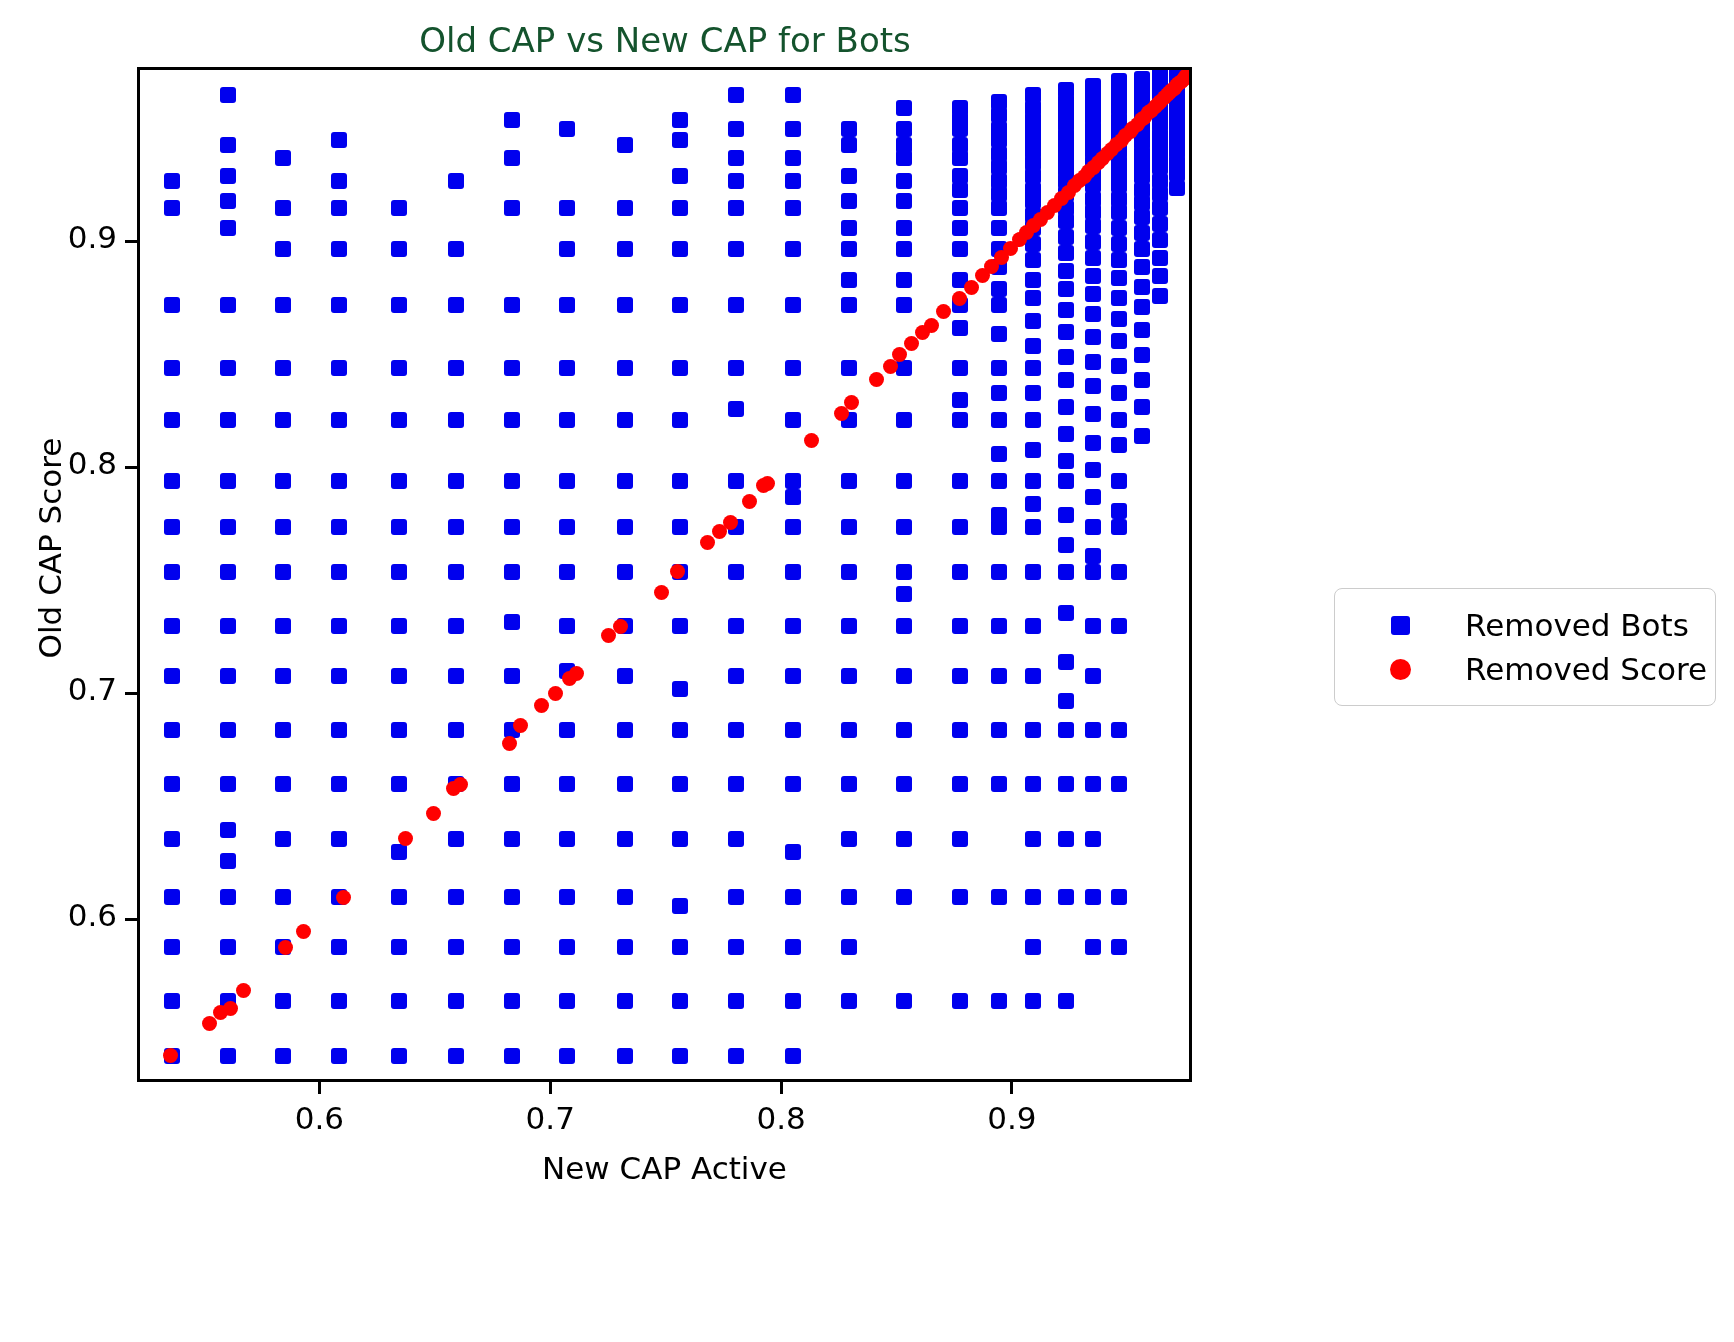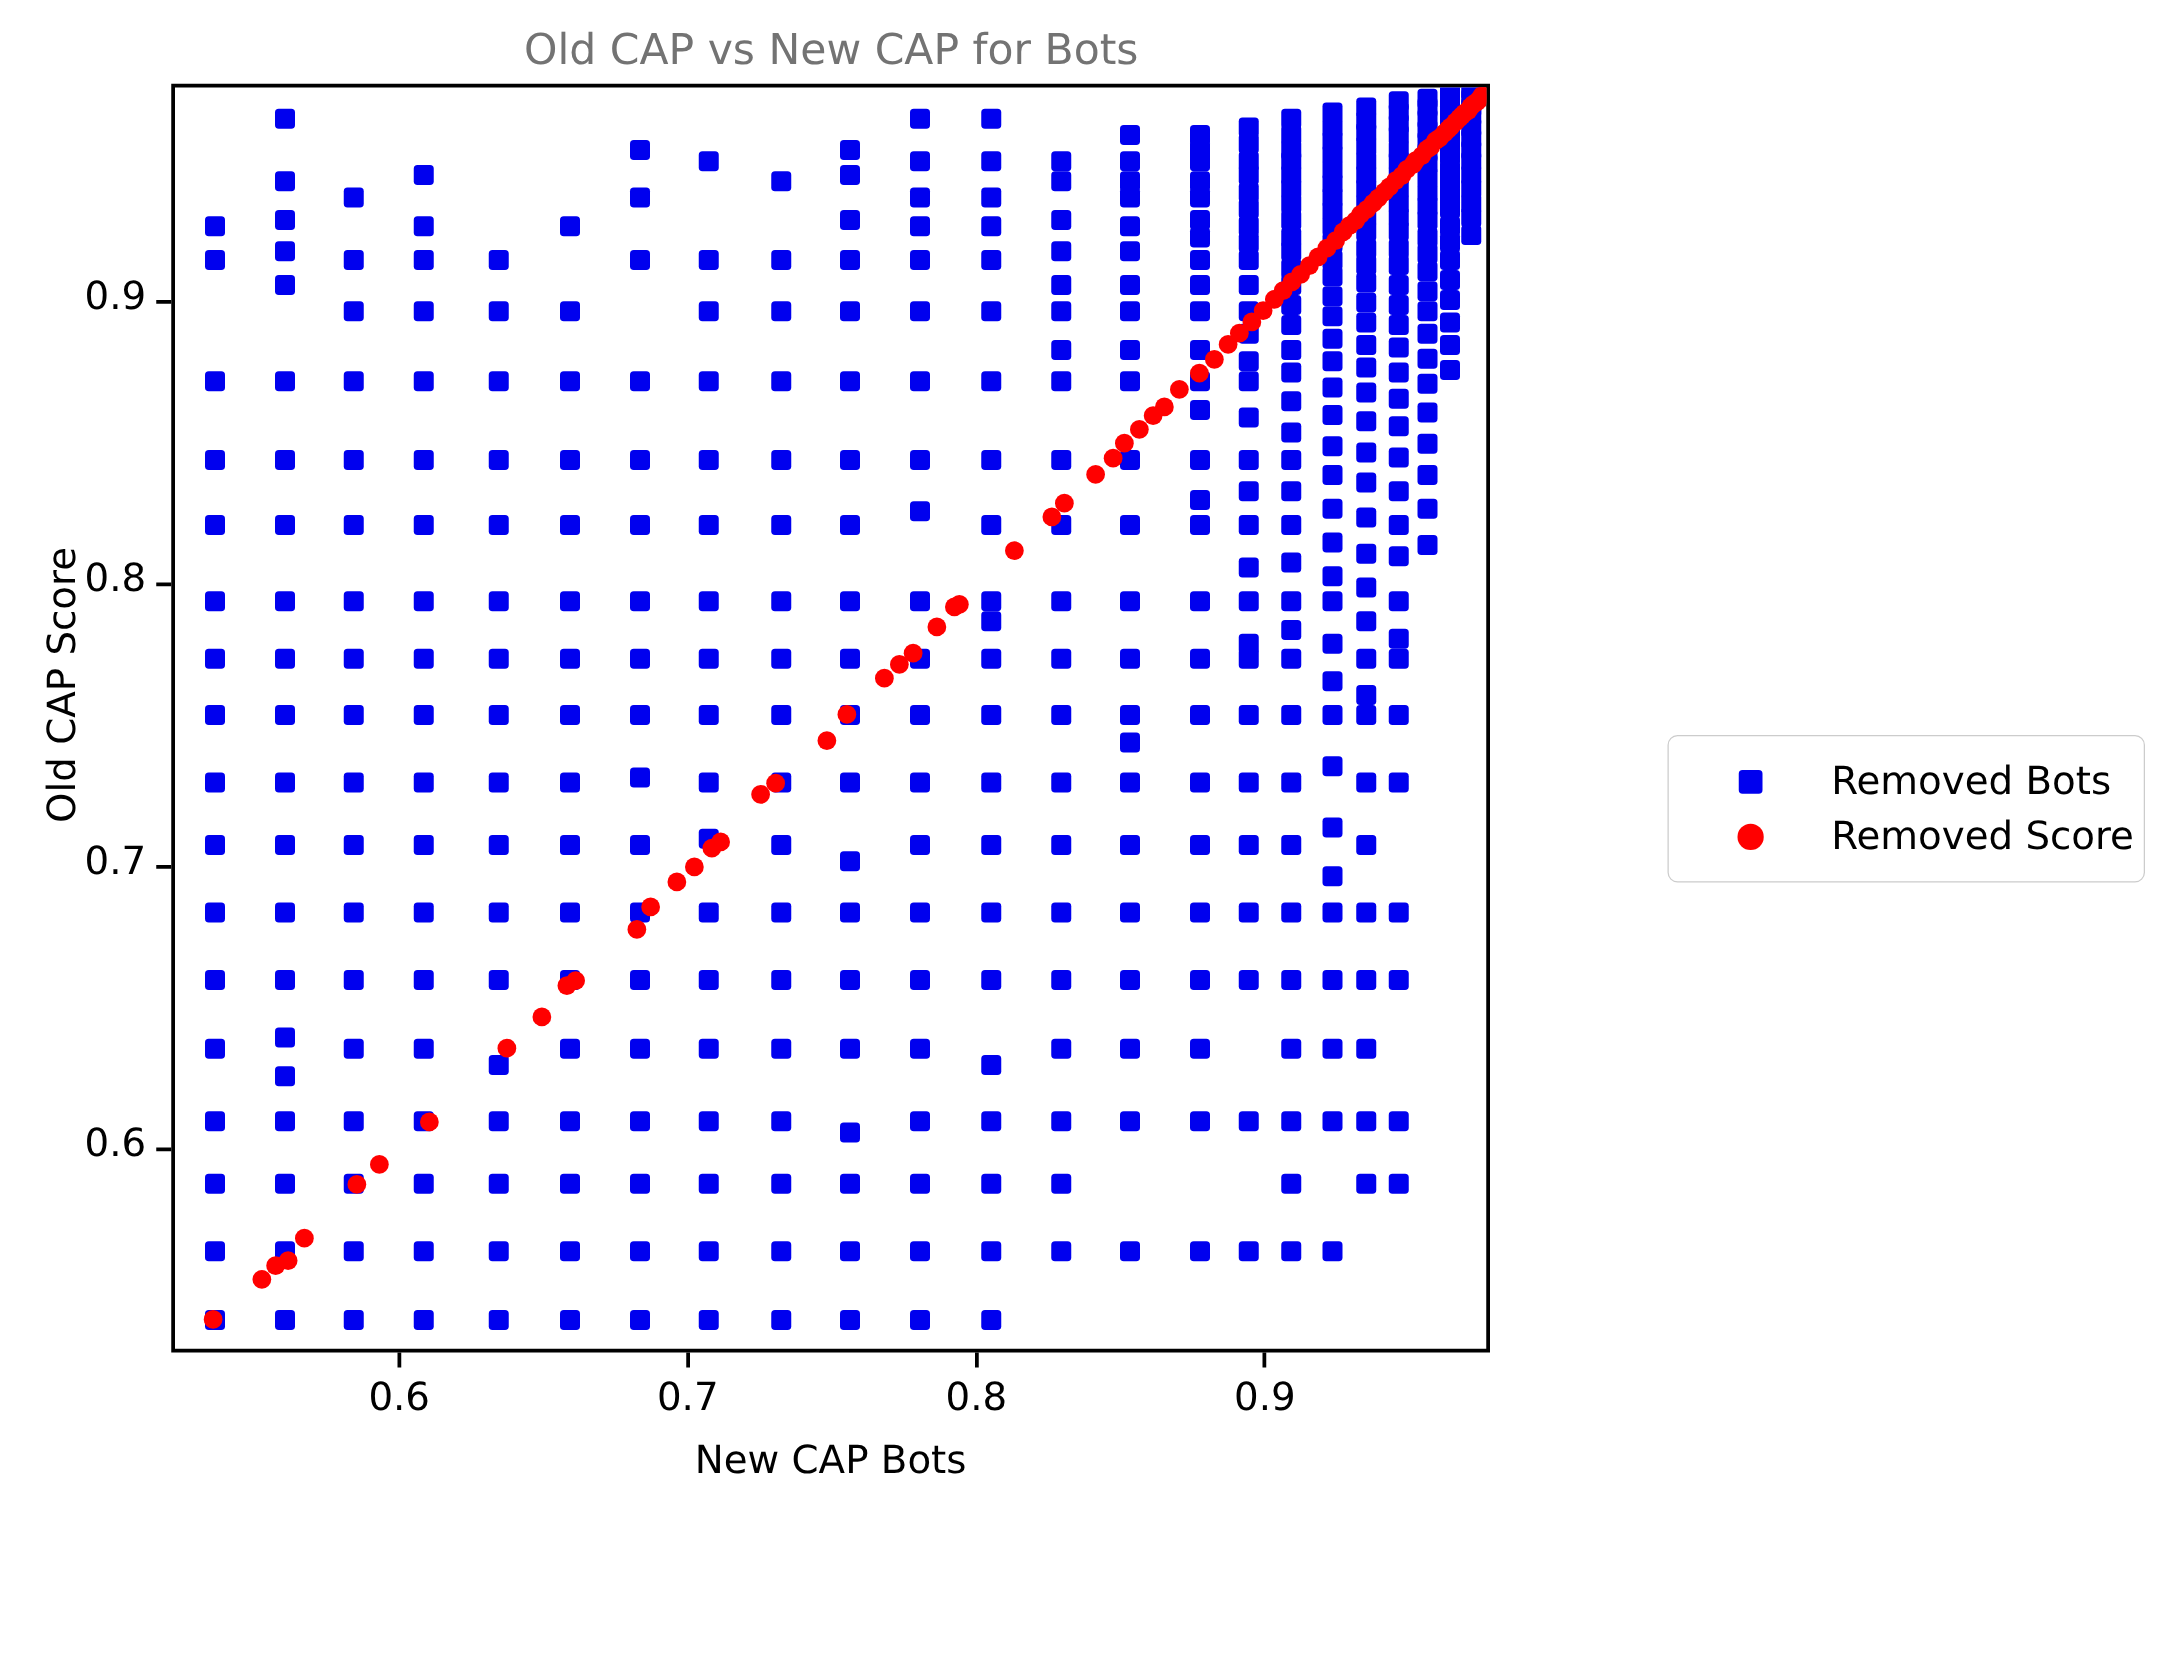--- a/index.html
+++ b/index.html
@@ -1,21 +1,21 @@
 <!DOCTYPE html>
 <html><head>
 <meta charset="utf-8">
 <style>
   html,body{margin:0;padding:0;background:#ffffff;}
   body{width:1734px;height:1342px;font-family:"DejaVu Sans",sans-serif;overflow:hidden;}
   #figure{position:relative;width:1734px;height:1342px;background:#ffffff;}
 
   #title{
     position:absolute;left:0;top:20px;width:1330px;
-    text-align:center;font-size:34px;color:#737373;line-height:1.2;
+    text-align:center;font-size:34px;color:#14532d;line-height:1.2;
   }
 
   
   #plot{
     position:absolute;left:137px;top:67px;width:1055px;height:1015px;
     border:3px solid #000;background:#fff;box-sizing:border-box;overflow:hidden;
   }
   #points{position:absolute;left:0;top:0;width:100%;height:100%;}
 
   .pt{position:absolute;}
@@ -698,21 +698,21 @@
       <div class="tick-y" style="top: 467.122px;">
         <i></i>
         <span>0.8</span>
       </div>
       <div class="tick-y" style="top: 241.065px;">
         <i></i>
         <span>0.9</span>
       </div>
     </div>
 
-  <div id="xlabel">New CAP Bots</div>
+  <div id="xlabel">New CAP Active</div>
   <div id="ylabel">Old CAP Score</div>
 
   <div id="legend">
     <div class="leg-row">
       <span class="leg-mark">
           <span class="leg-sq"></span>
         </span>
       <span class="leg-text">Removed Bots</span>
     </div>
     <div class="leg-row">

